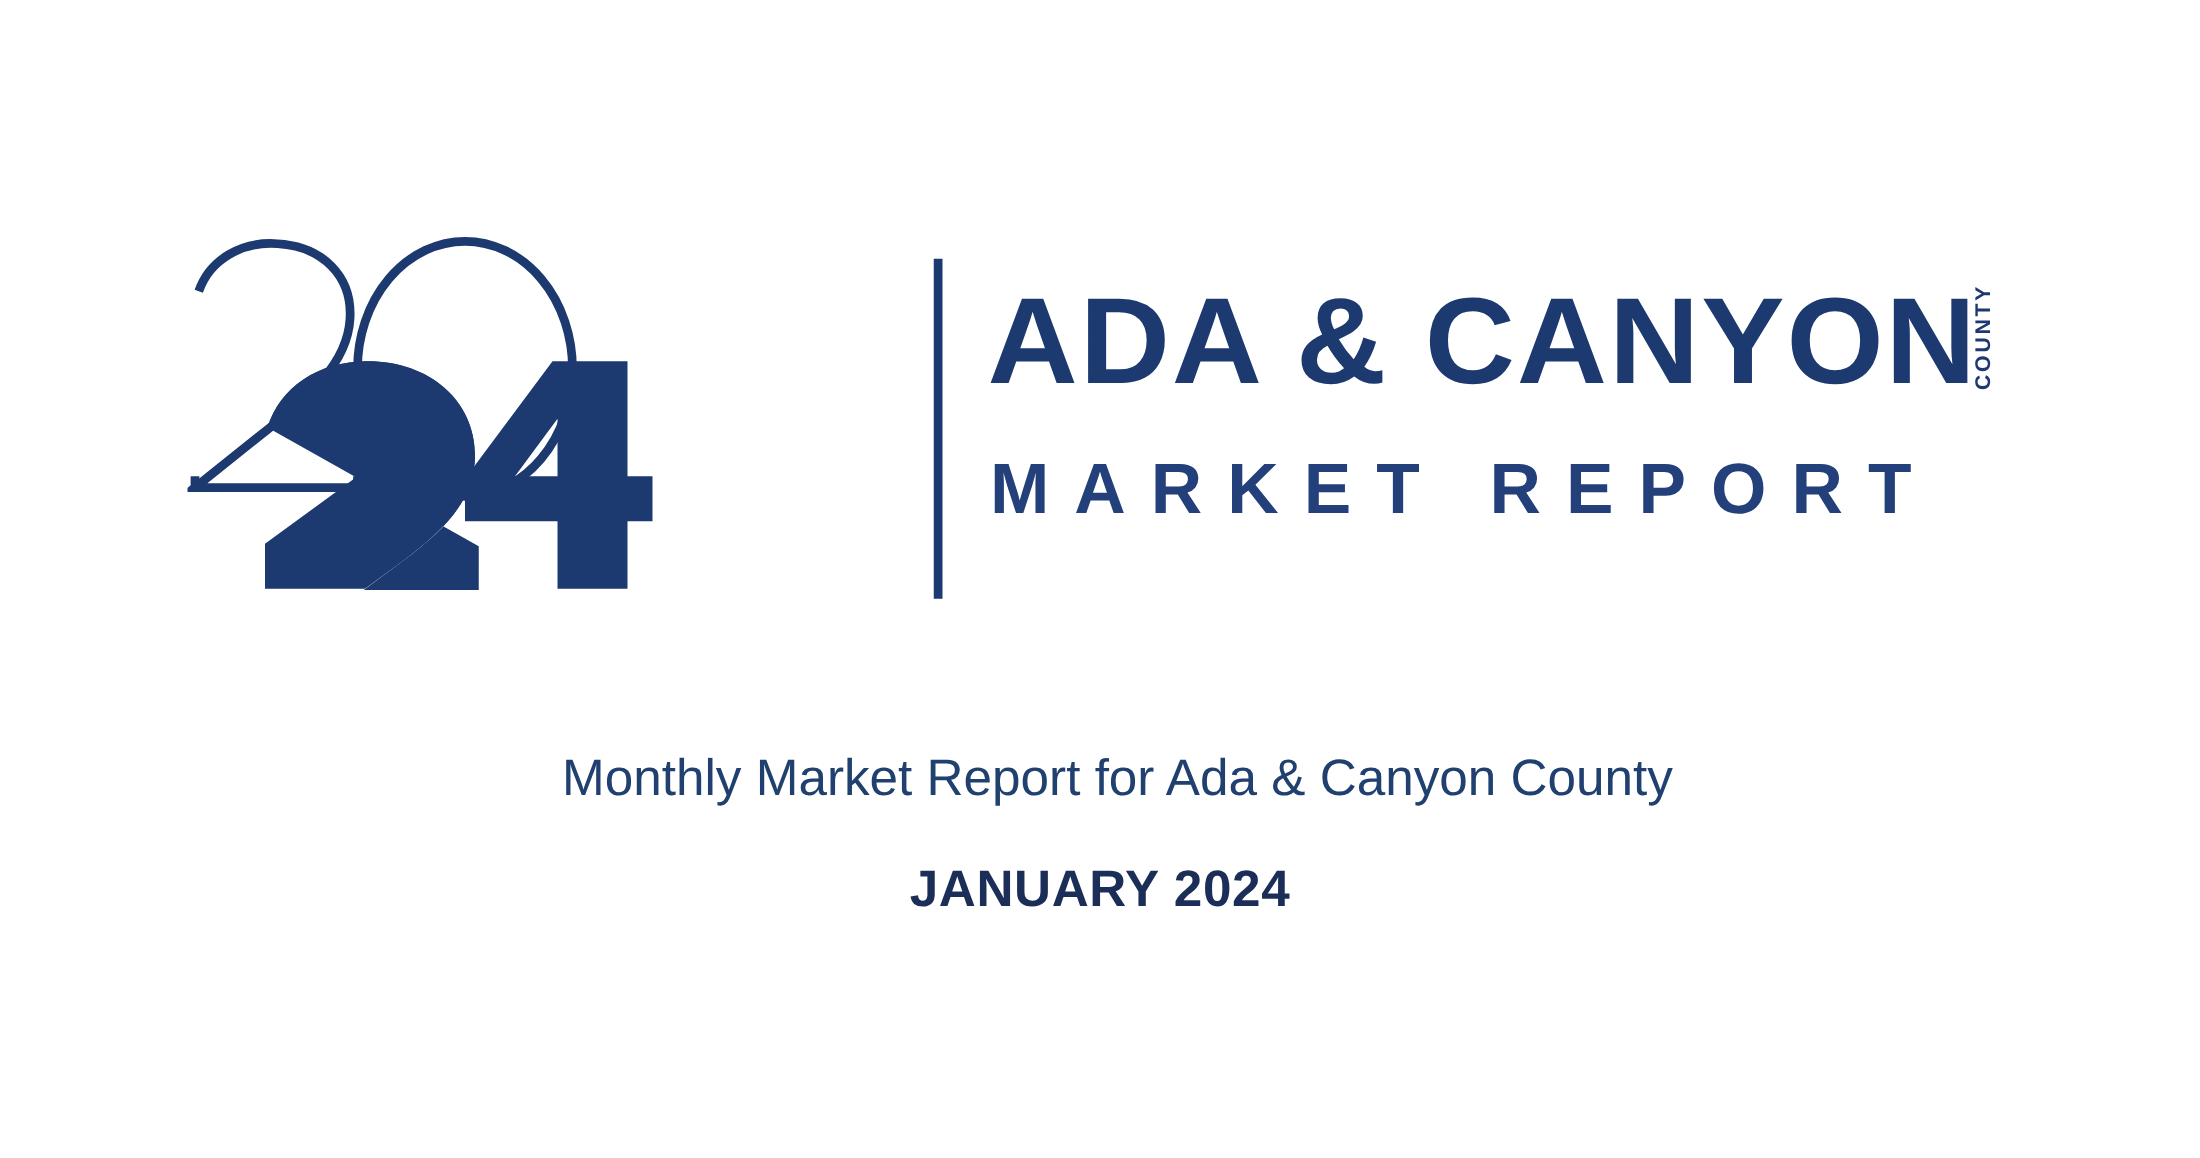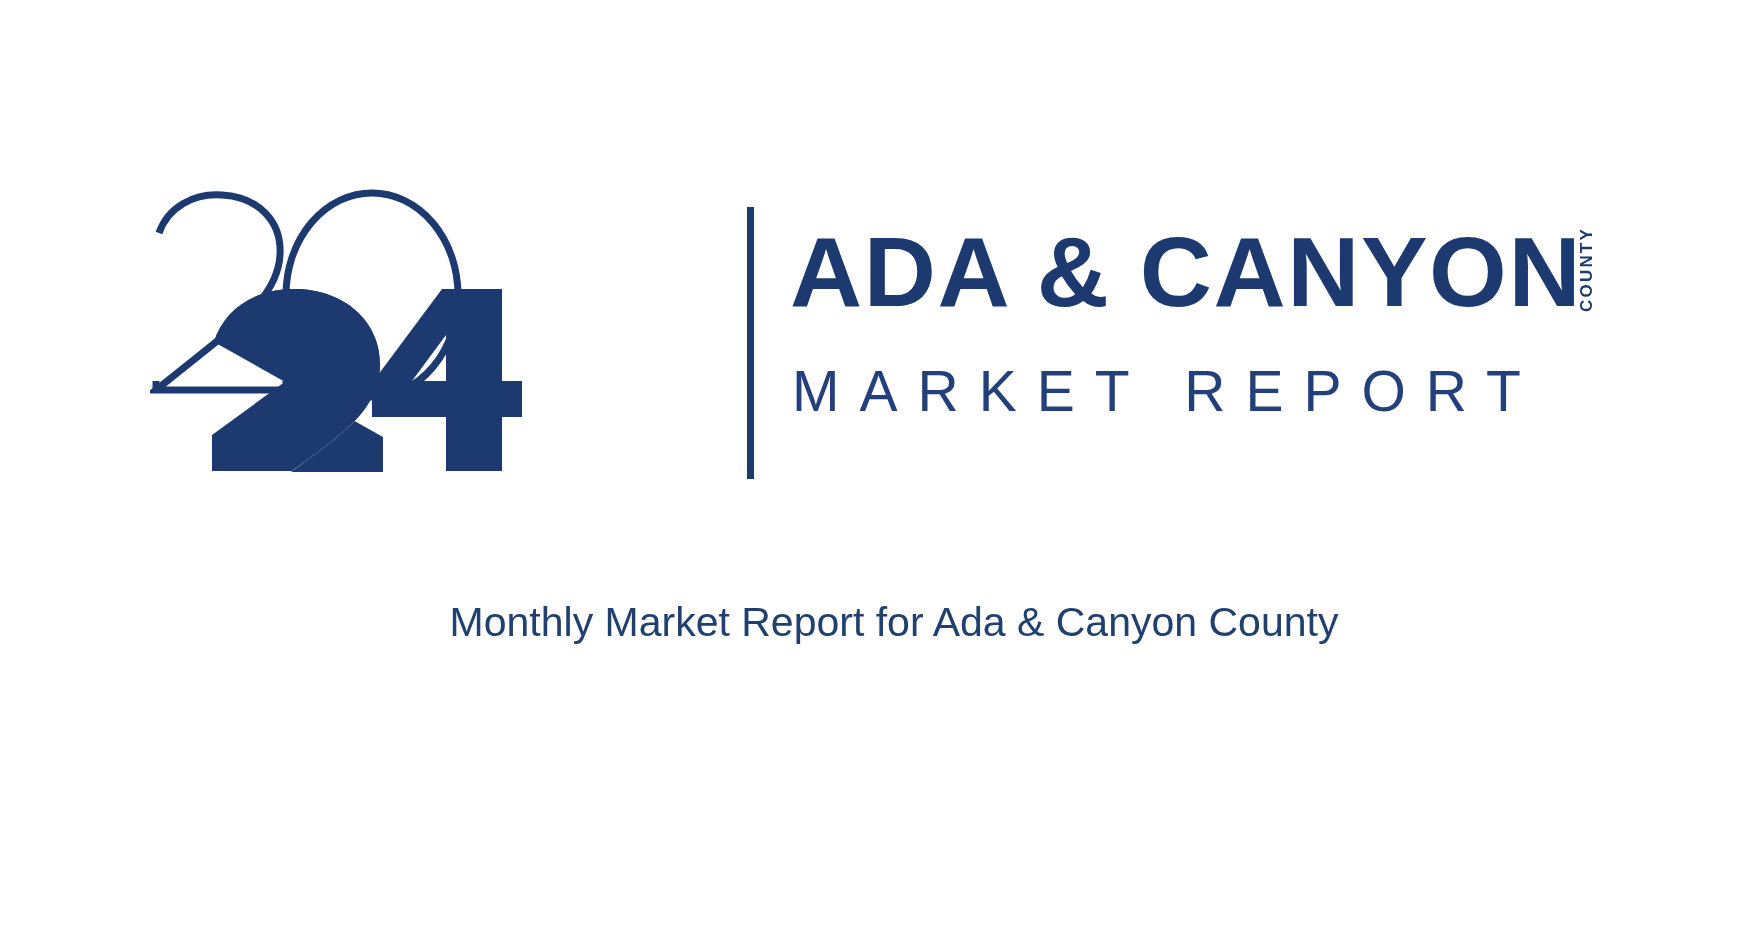--- a/index.html
+++ b/index.html
@@ -87,21 +87,21 @@
     transform: rotate(180deg);
     margin-left: 10px;
     margin-top: 4px;
   }
 
   .wordmark-sub {
     position: absolute;
     left: 2px;
     top: 178px;
     font-family: "Liberation Sans", sans-serif;
-    font-weight: 400;
+    font-weight: 700;
     font-size: 57px;
     line-height: 1;
     letter-spacing: 20px;
     color: #24407a;
     white-space: nowrap;
   }
 
   
   .caption-block {
     position: absolute;
@@ -172,15 +172,16 @@
       <div class="wordmark-row">
         <span class="wordmark-main">ADA &amp; CANYON</span>
         <span class="wordmark-county">COUNTY</span>
       </div>
       <div class="wordmark-sub">MARKET REPORT</div>
     </div>
   </div>
 
   <div class="caption-block">
     <div class="caption-line">Monthly Market Report for Ada &amp; Canyon County</div>
+    <div class="caption-month">JANUARY 2024</div>
   </div>
 
 </div>
 
 </body></html>

